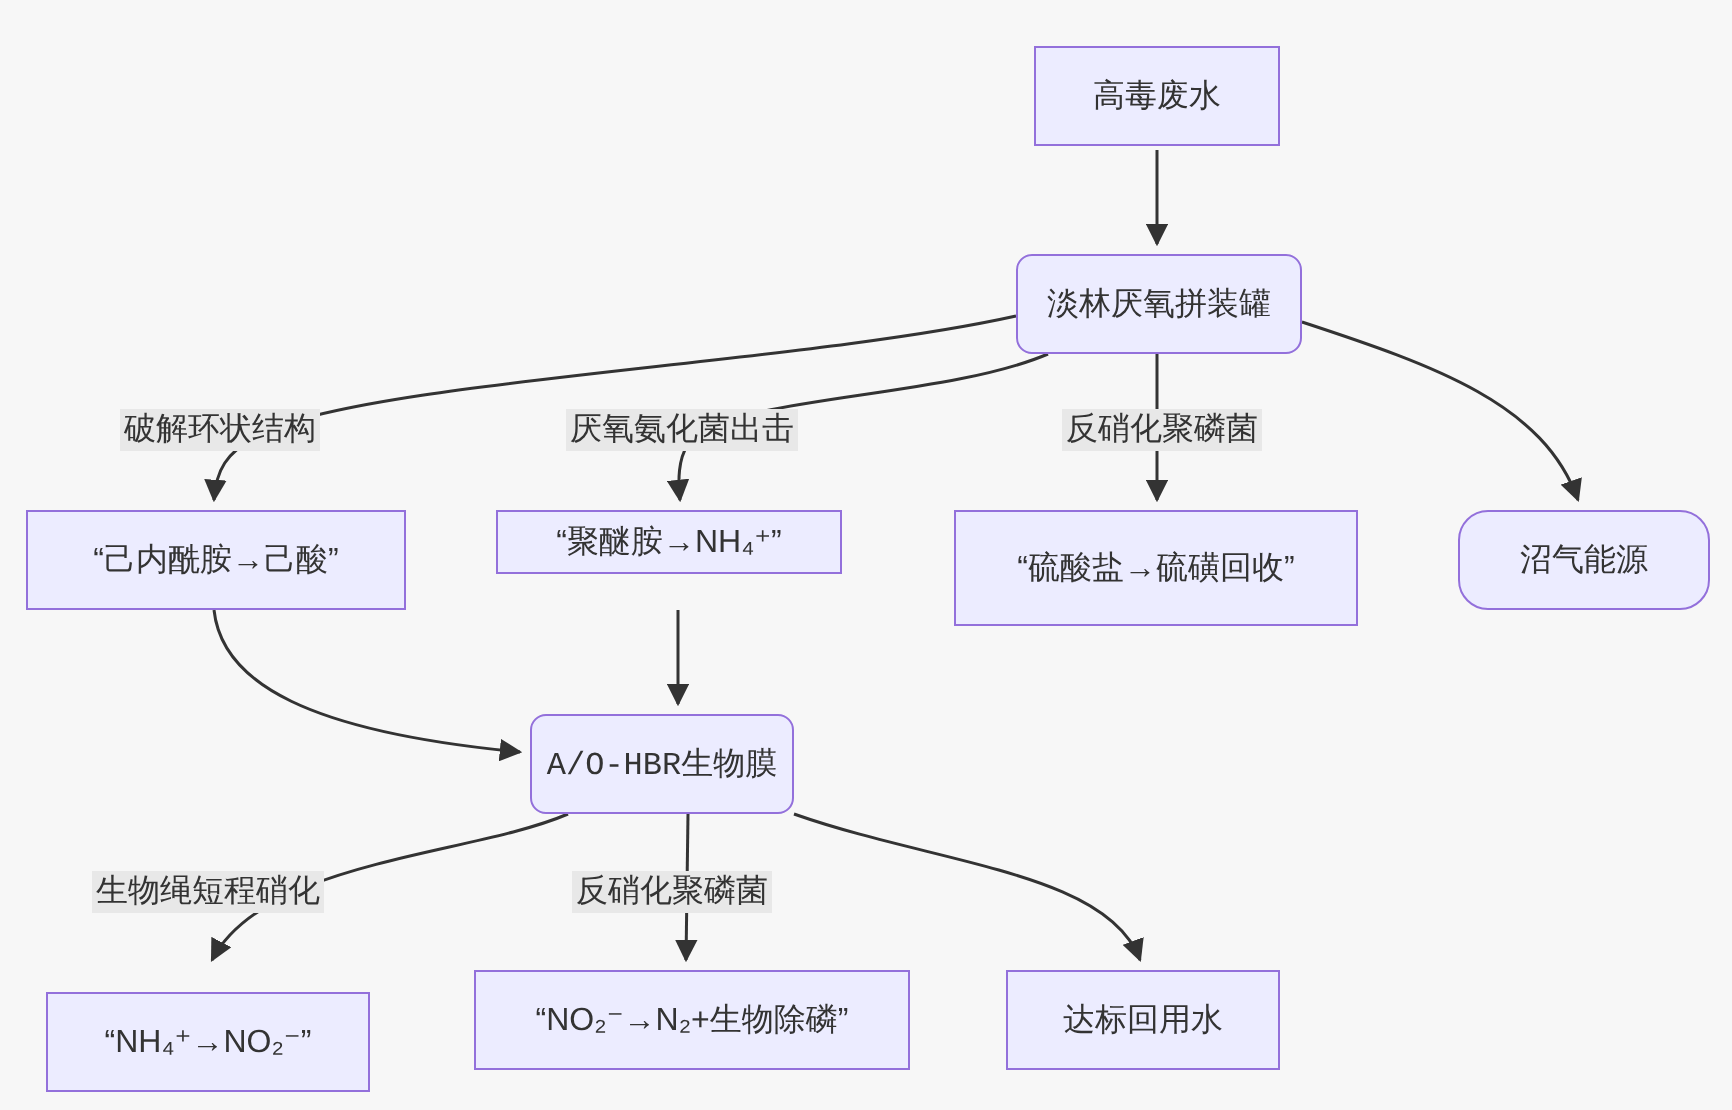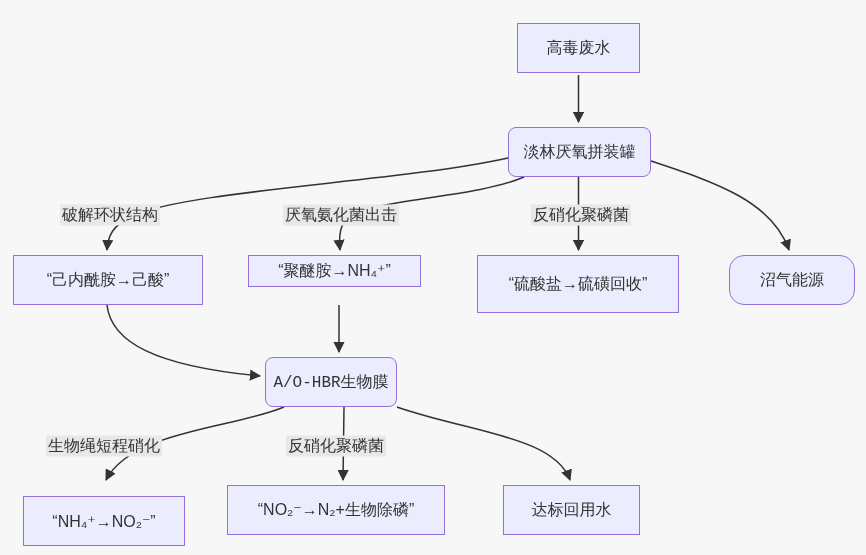--- a/index.html
+++ b/index.html
@@ -80,21 +80,21 @@
   </svg>
   <div id="nodes-group">
       <div class="node" style="left: 517px; top: 23px; width: 123px; height: 50px;">高毒废水</div>
       <div class="node rounded" style="left: 508px; top: 127px; width: 143px; height: 50px;">淡林厌氧拼装罐</div>
       <div class="node" style="left: 13px; top: 255px; width: 190px; height: 50px;">“己内酰胺→己酸”</div>
       <div class="node" style="left: 248px; top: 255px; width: 173px; height: 32px; text-align: center;">“聚醚胺→NH₄⁺”</div>
       <div class="node" style="left: 477px; top: 255px; width: 202px; height: 58px;">“硫酸盐→硫磺回收”</div>
       <div class="node" style="left: 729px; top: 255px; width: 126px; height: 50px; border-radius: 15px;">沼气能源</div>
       <div class="node rounded" style="left: 265px; top: 357px; width: 132px; height: 50px;">A/O-HBR生物膜</div>
       <div class="node" style="left: 23px; top: 485px; width: 162px; height: 50px; margin-top: 11px;">“NH₄⁺→NO₂⁻”</div>
-      <div class="node" style="left: 227px; top: 485px; width: 218px; height: 50px;">“NO₂⁻→N₂+生物除磷”</div>
+      <div class="node" style="left: 237px; top: 485px; width: 218px; height: 50px;">“NO₂⁻→N₂+生物除磷”</div>
       <div class="node" style="left: 503px; top: 485px; width: 137px; height: 50px;">达标回用水</div>
     </div>
   <div id="labels-group">
       <div class="edge-label" style="left: 110px; top: 215px;">破解环状结构</div>
       <div class="edge-label" style="left: 341px; top: 215px;">厌氧氨化菌出击</div>
       <div class="edge-label" style="left: 581px; top: 215px;">反硝化聚磷菌</div>
       <div class="edge-label" style="left: 104px; top: 446px;">生物绳短程硝化</div>
       <div class="edge-label" style="left: 336px; top: 446px;">反硝化聚磷菌</div>
     </div>
 </div>

